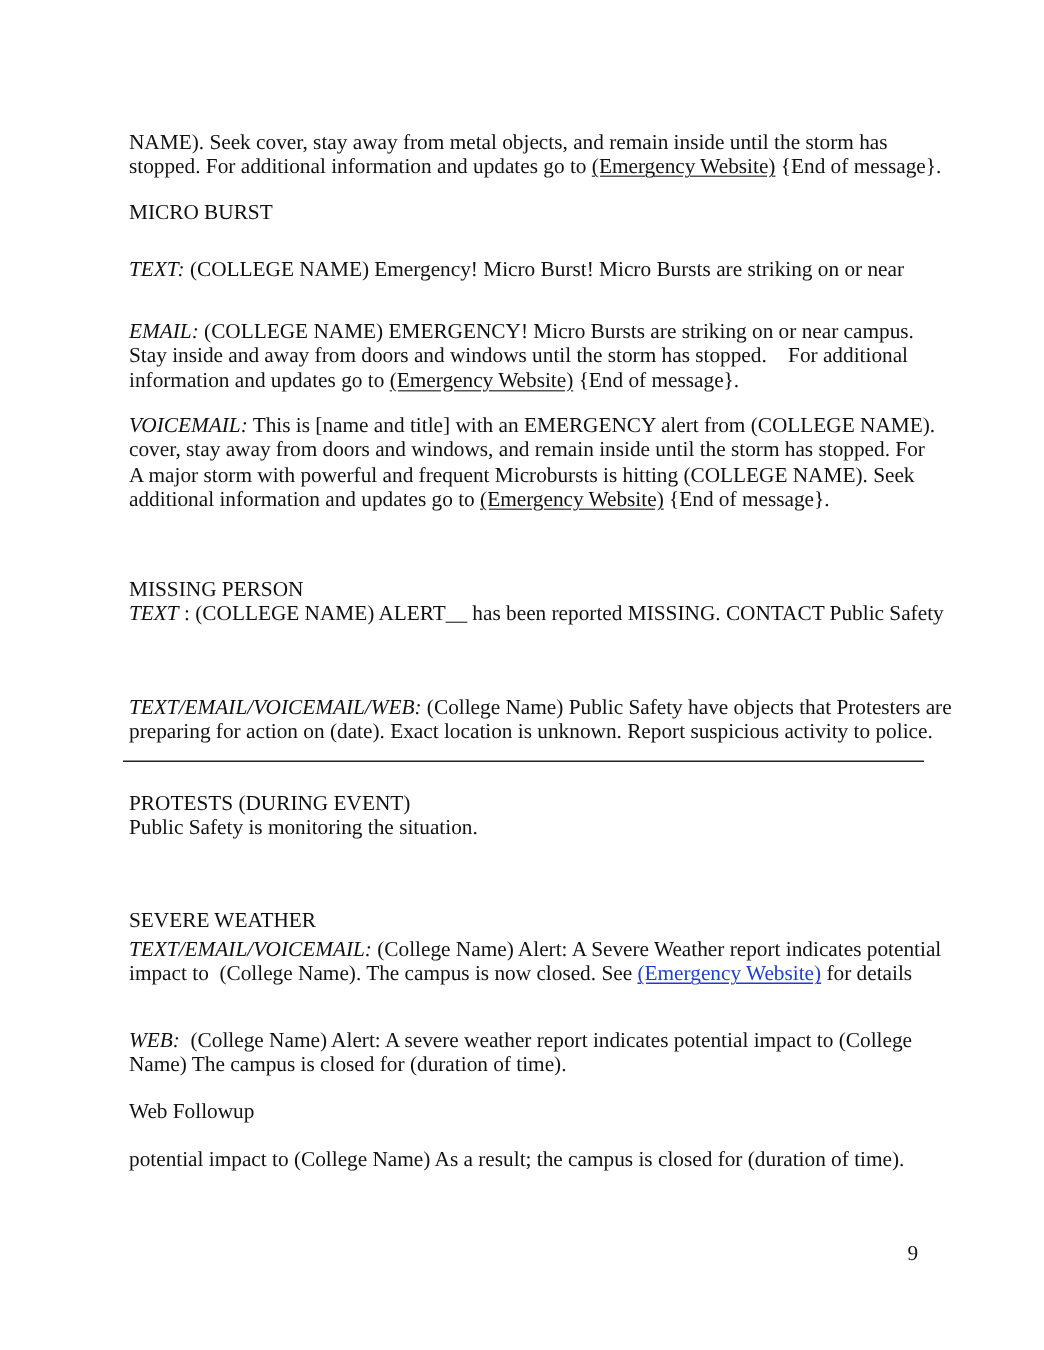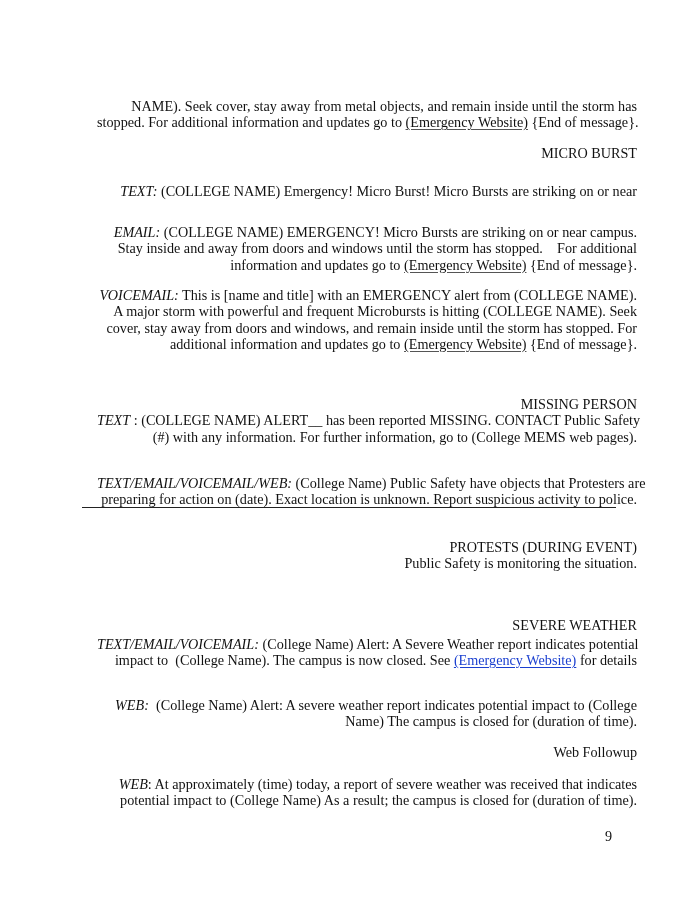--- a/index.html
+++ b/index.html
@@ -1,18 +1,18 @@
 <!DOCTYPE html>
 <html><head>
 <meta charset="utf-8">
 <style>
   html, body { margin:0; padding:0; background:#ffffff; }
   body { width:696px; height:900px; position:relative; overflow:hidden;
          font-family:"Liberation Serif", "DejaVu Serif", serif; color:#111; font-size:14.2px; line-height:16.3px; }
-  .block { position:absolute; left:82px; width:540px; margin:15px;text-align:right; }
+  .block { position:absolute; left:82px; width:540px; margin:4px; }
   .line { white-space:nowrap; display:block; }
   .h { font-weight:normal; }
   .lbl { font-style:italic; }
   .u { text-decoration:underline; text-decoration-color:#555; text-underline-offset:2px; }
   .link { color:#1a3fd0; text-decoration:underline; text-underline-offset:2px; }
   .rule { position:absolute; left:82px; width:534px; top:507px; height:0; border-top:1.2px solid #222; }
   .pagenum { position:absolute; left:605px; top:828px; }
 </style>
 </head>
 <body>
@@ -29,29 +29,28 @@
 </div>
 
 <div class="block" style="top:209px">
   <span class="line"><span class="lbl">EMAIL:</span><span> (COLLEGE NAME) EMERGENCY!  Micro Bursts are striking on or near campus.</span></span>
   <span class="line" style="white-space:pre">Stay inside and away from doors and windows until the storm has stopped.    For additional</span>
   <span class="line"><span>information and updates go to </span><span class="u">(Emergency Website)</span><span>  {End of message}.</span></span>
 </div>
 
 <div class="block" style="top:272px">
   <span class="line"><span class="lbl">VOICEMAIL:</span><span> This is [name and title] with an EMERGENCY alert from (COLLEGE NAME).</span></span>
+  <span class="line">cover, stay away from doors and windows, and remain inside until the storm has stopped. For</span>
   <span class="line">A major storm with powerful and frequent Microbursts is hitting (COLLEGE NAME).  Seek</span>
-  <span class="line">cover, stay away from doors and windows, and remain inside until the storm has stopped. For</span>
   <span class="line"><span>additional information and updates go to </span><span class="u">(Emergency Website)</span><span>  {End of message}.</span></span>
 </div>
 
 <div class="block" style="top:381px">
   <span class="line h">MISSING PERSON</span>
   <span class="line"><span class="lbl">TEXT</span><span> : (COLLEGE NAME) ALERT__ has been reported MISSING. CONTACT Public Safety</span></span>
-  <span class="line">(#) with any information. For further information, go to (College MEMS web pages).</span>
 </div>
 
 <div class="block" style="top:460px">
   <span class="line"><span class="lbl">TEXT/EMAIL/VOICEMAIL/WEB:</span><span> (College Name) Public Safety have objects that Protesters are</span></span>
   <span class="line">preparing for action on (date). Exact location is unknown. Report suspicious activity to police.</span>
 </div>
 <div class="rule"></div>
 
 <div class="block" style="top:524px">
   <span class="line h">PROTESTS (DURING EVENT)</span>
@@ -66,17 +65,16 @@
 </div>
 
 <div class="block" style="top:682px">
   <span class="line" style="white-space:pre"><span class="lbl">WEB:</span><span>  (College Name) Alert: A severe weather report indicates potential impact to (College</span></span>
   <span class="line">Name) The campus is closed for (duration of time).</span>
 </div>
 
 <div class="block h" style="top:729px">Web Followup</div>
 
 <div class="block" style="top:761px">
-  <span class="line"><span class="lbl">WEB</span><span>: At approximately (time) today, a report of severe weather was received that indicates</span></span>
   <span class="line">potential impact to (College Name) As a result; the campus is closed for (duration of time).</span>
 </div>
 
 <div class="pagenum">9</div>
 
 </body></html>

